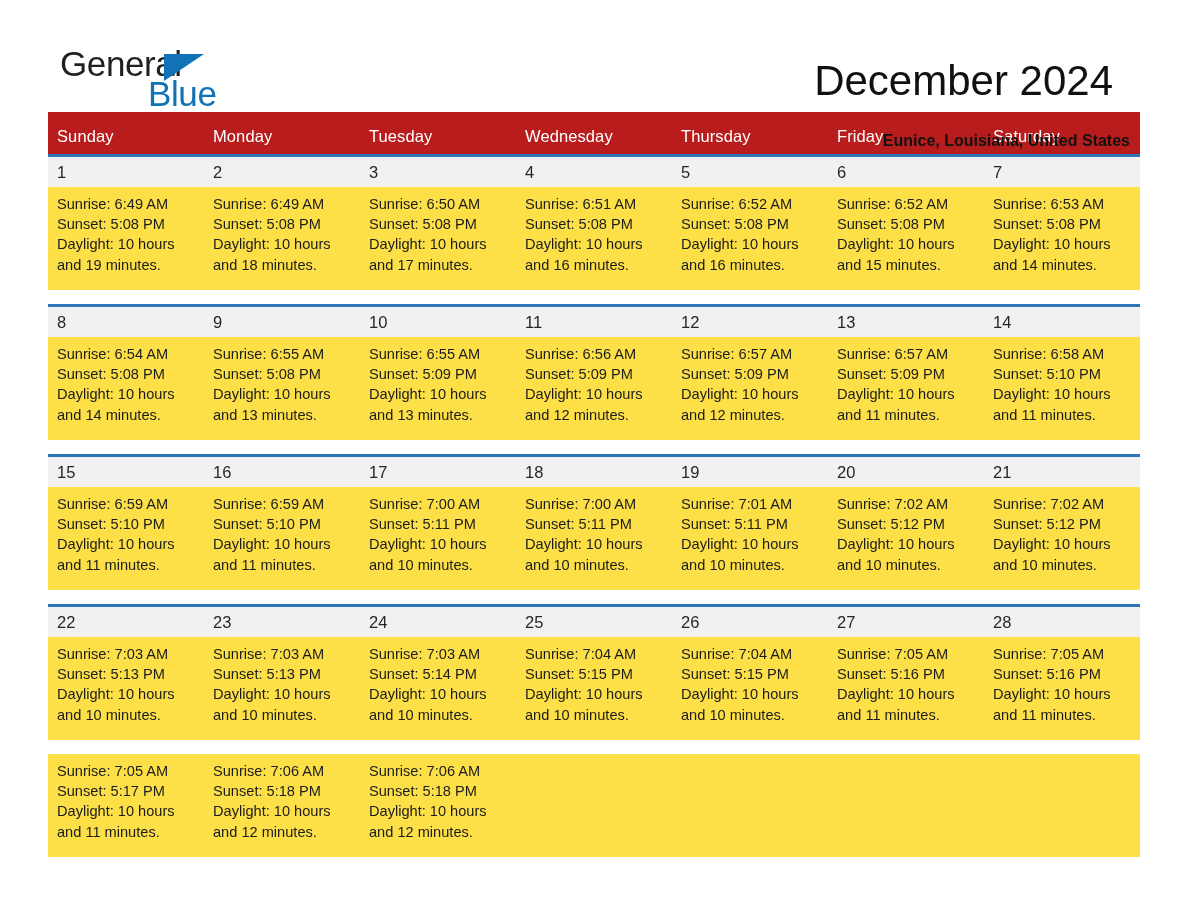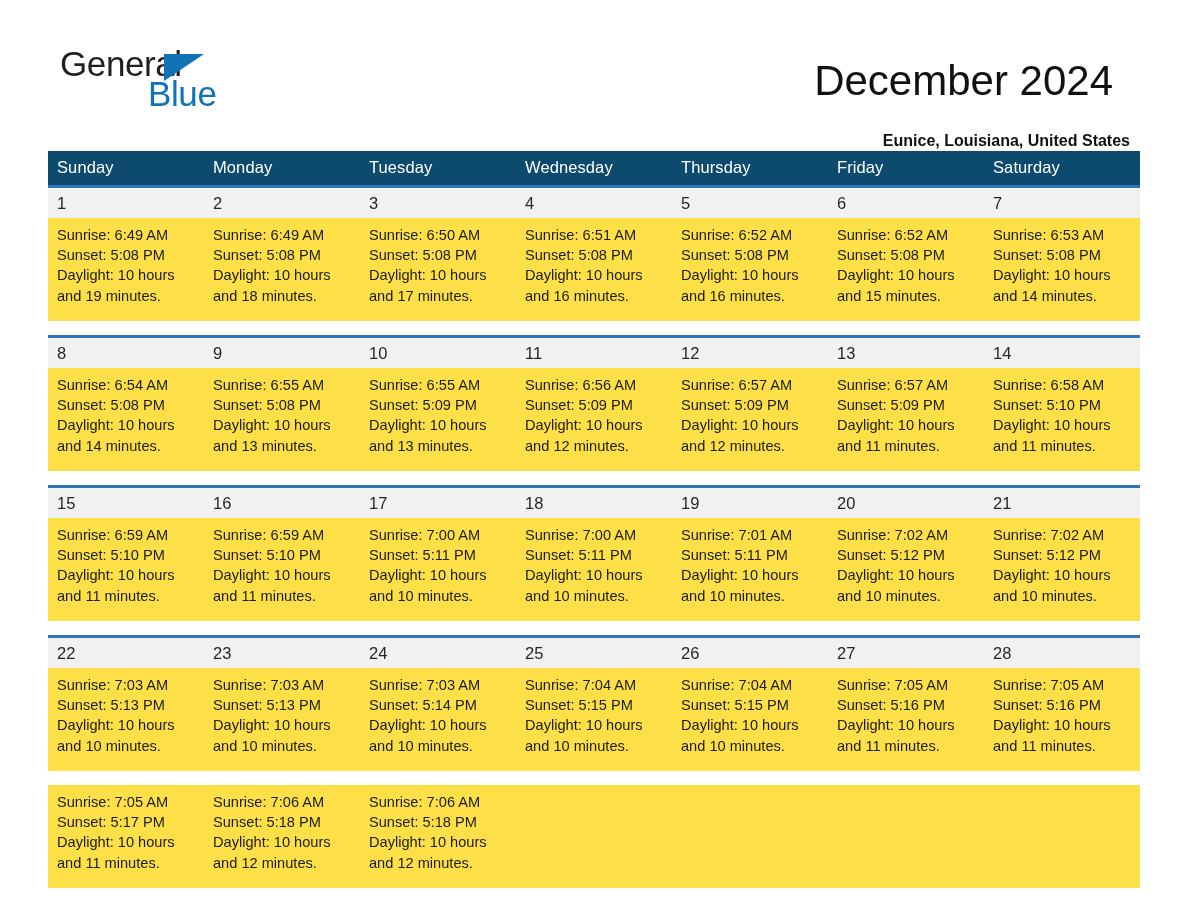--- a/index.html
+++ b/index.html
@@ -19,21 +19,21 @@
     position: relative;
     width: 1188px;
     height: 918px;
     box-sizing: border-box;
     padding: 0 48px;
   }
 
   
   .header {
     position: relative;
-    height: 151px;
+    height: 112px;
   }
   .logo {
     position: absolute;
     left: 12px;
     top: 45px;
     width: 260px;
     height: 70px;
   }
   .logo-row1 {
     position: relative;
@@ -88,26 +88,26 @@
   
   .calendar {
     width: 1092px;
     border-collapse: collapse;
     table-layout: fixed;
     margin: 0;
   }
   .calendar col { width: 156px; }
 
   .dow-row th {
-    background: #0c4a6e;
+    background: #b91c1c;
     color: #ffffff;
     font-size: 16.5px;
     font-weight: normal;
     text-align: left;
-    padding: 6px 0 7px 9px;
+    padding: 14px 0 7px 9px;
     height: 21px;
     vertical-align: middle;
     letter-spacing: 0.1px;
   }
 
   .week-spacer td {
     height: 14px;
     padding: 0;
     border: none;
     background: #ffffff;

